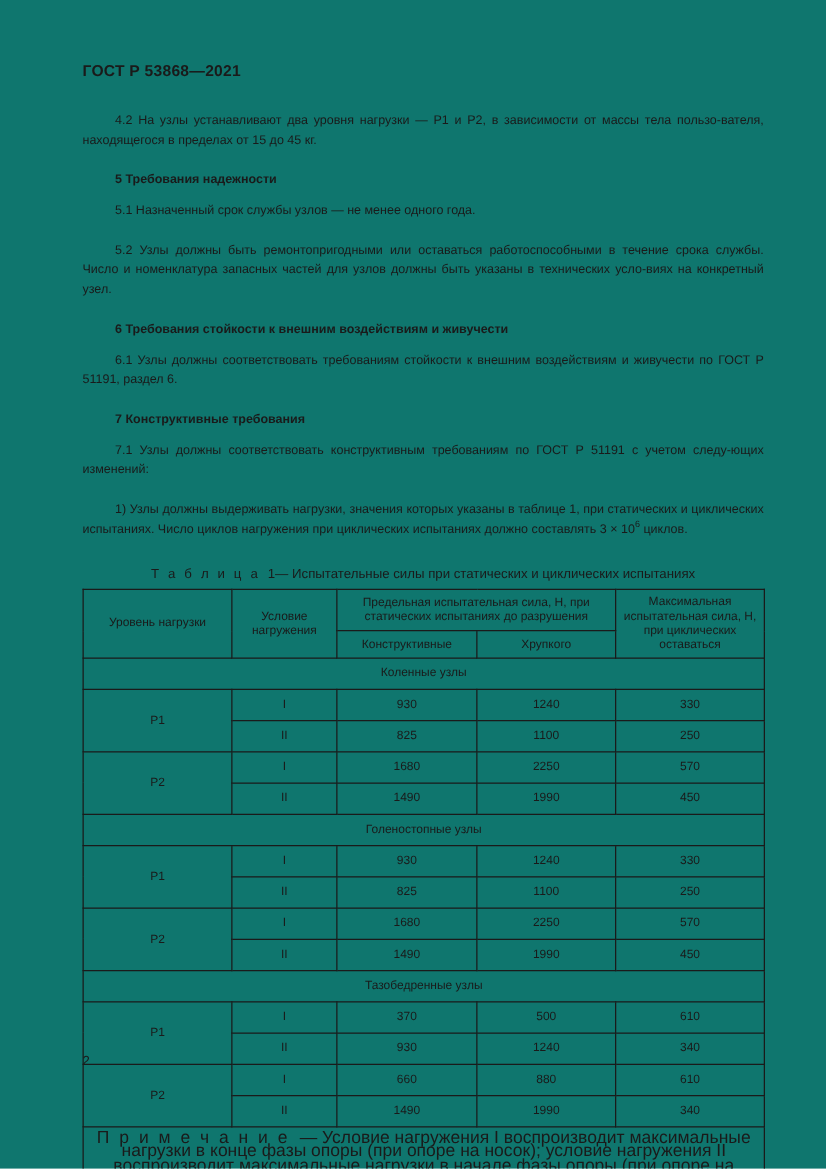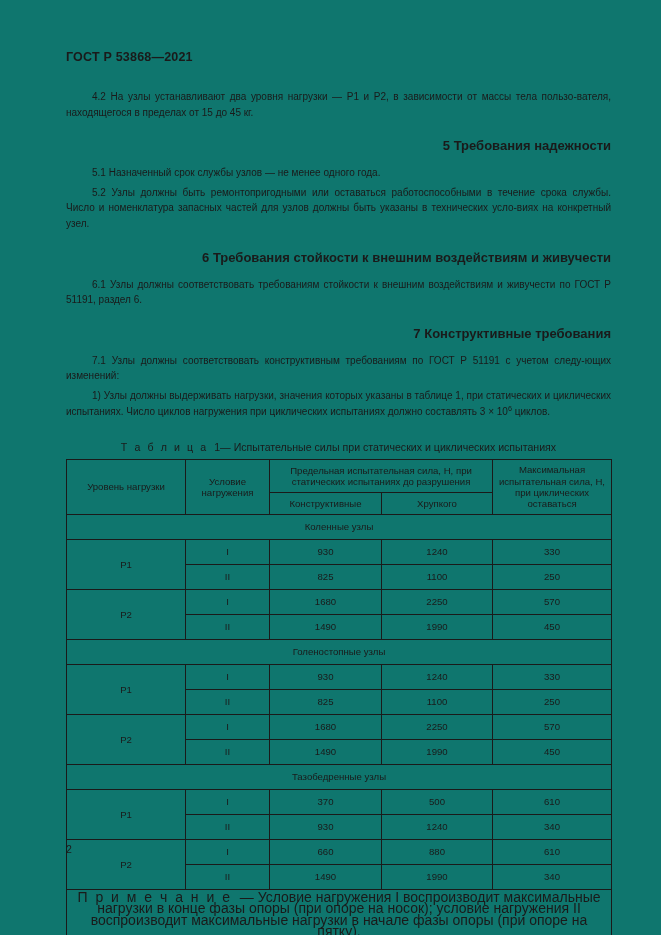--- a/index.html
+++ b/index.html
@@ -37,28 +37,27 @@
 
   
   .para {
     font-size: 10px;
     line-height: 15.6px;
     text-align: justify;
     margin: 0;
     hyphens: manual;
   }
   .para.indent { text-indent: 26px; }
-  .para + .para { margin-top: 4px; }
+  .para + .para { margin-top: 16px; }
 
   .sec-head {
-    font-size: 13px;
+    font-size: 10px;
     font-weight: bold;
     margin: 18px 0 12px 0;
     text-indent: 26px;
-    text-align: right;
   }
   .sec-head.wide { text-indent: 26px; }
 
   .gap-after { margin-bottom: 13px; }
 
   sup { font-size: 0.72em; vertical-align: super; line-height: 0; }
 
   
   .tbl-caption {
     font-size: 10.6px;

